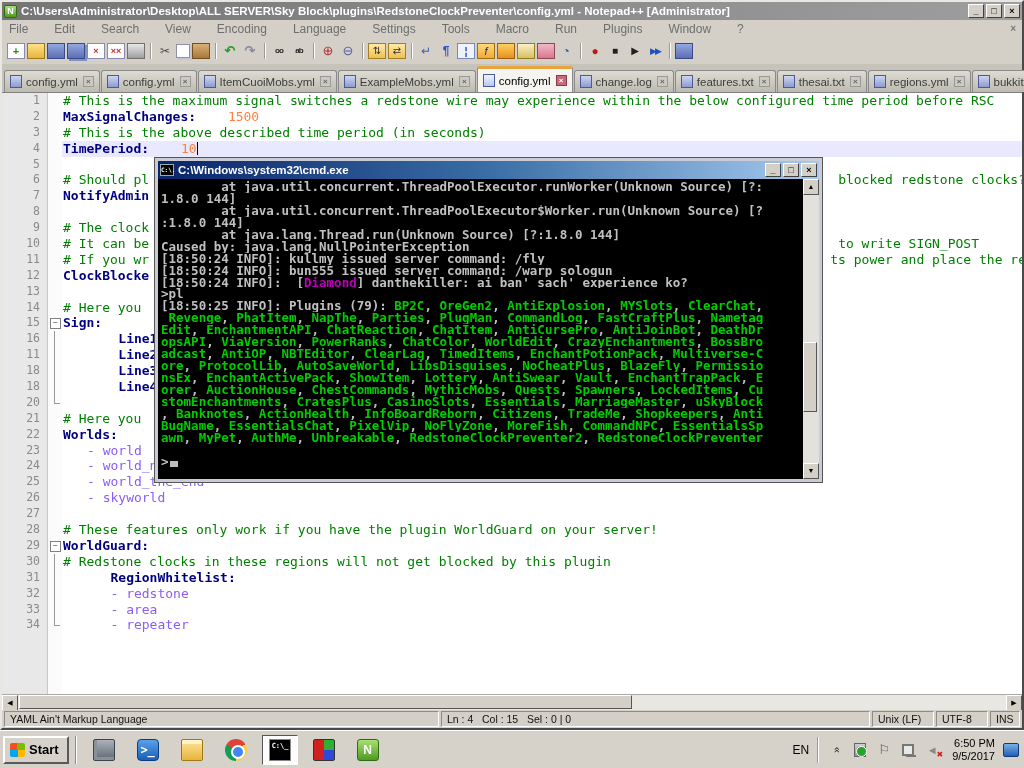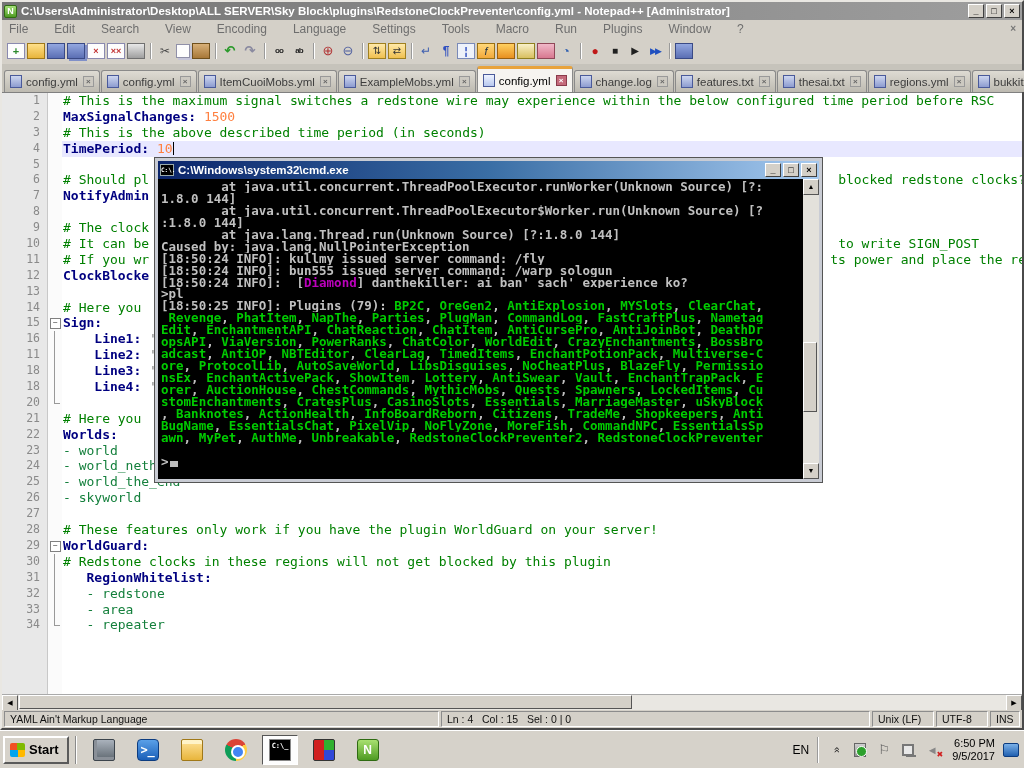--- a/index.html
+++ b/index.html
@@ -74,21 +74,21 @@
     background:#fff;font-size:8px;line-height:8px;text-align:center;color:#555;}
   .fm.f-l::before{content:"";position:absolute;left:6px;top:0;bottom:0;width:1px;background:#999;}
   .fm.f-e::before{content:"";position:absolute;left:6px;top:0;height:8px;width:1px;background:#999;}
   .fm.f-e::after{content:"";position:absolute;left:6px;top:8px;width:6px;height:1px;background:#999;}
   .code{flex:1 1 auto;white-space:pre;overflow:hidden;padding-left:1px;}
   .row.hl .code{background:#e8e8ff;}
   .seg-c{color:#008000;}
   .seg-k{color:#000080;font-weight:bold;}
   .seg-n{color:#ff8040;}
   .seg-s{color:#808080;}
-  .seg-d{color:#15803d;}
+  .seg-d{color:#8b5cf6;margin-left:24px;}
   .caret{display:inline-block;width:1px;height:13px;background:#000;vertical-align:-2px;}
   
   .hscroll{height:16px;background:#e9e7e2;display:flex;flex:0 0 auto;border-top:1px solid #aaa;}
   .sarrow{width:16px;height:16px;background:#d4d0c8;border:1px solid;border-color:#fff #555 #555 #fff;
     font-size:7px;line-height:14px;text-align:center;color:#000;flex:0 0 auto;}
   .htrack{flex:1;position:relative;}
   .hthumb{position:absolute;left:1px;top:0;height:14px;width:62%;background:#d4d0c8;border:1px solid;border-color:#fff #555 #555 #fff;}
   .statusbar{height:18px;background:#d4d0c8;display:flex;align-items:stretch;font-size:10.5px;padding:1px 2px;flex:0 0 auto;gap:2px;}
   .sseg{border:1px solid;border-color:#8c8c8c #fff #fff #8c8c8c;padding:1px 5px;white-space:pre;overflow:hidden;color:#111;}
   

